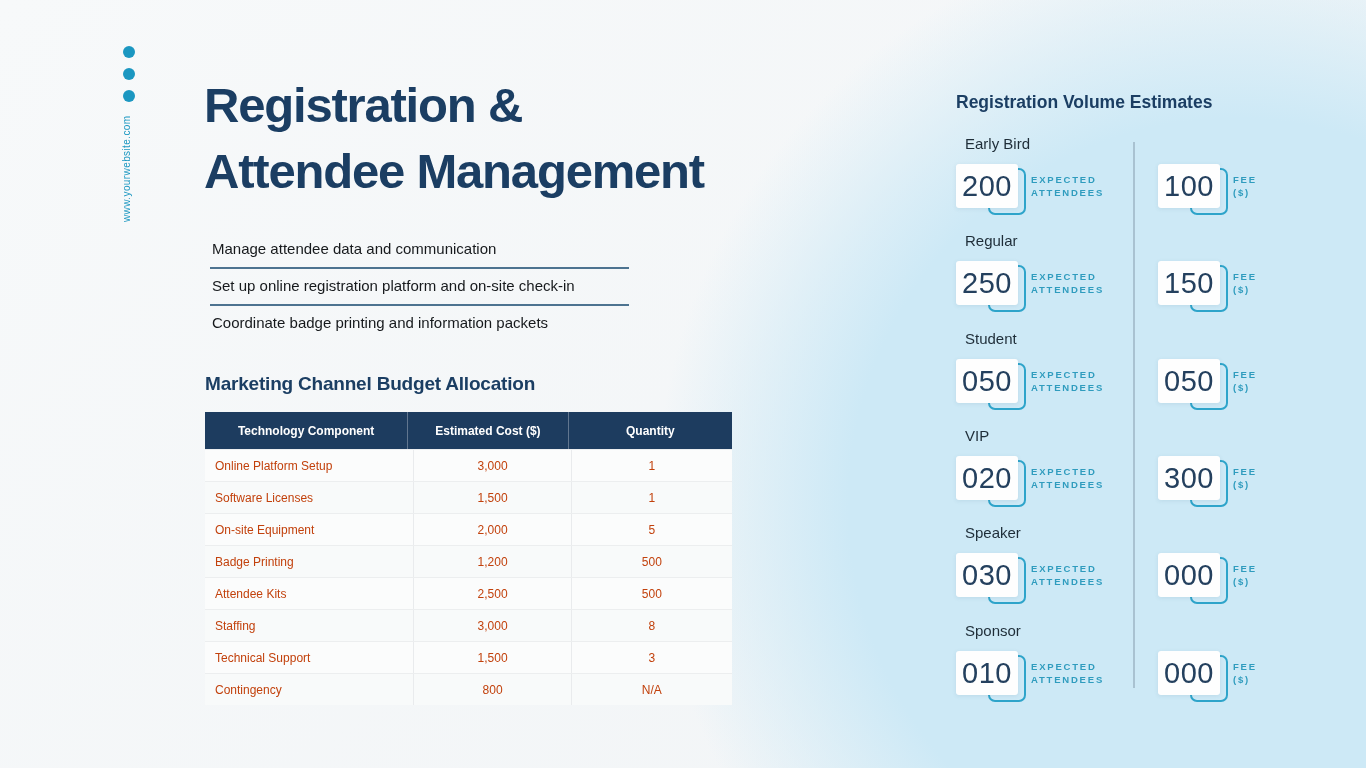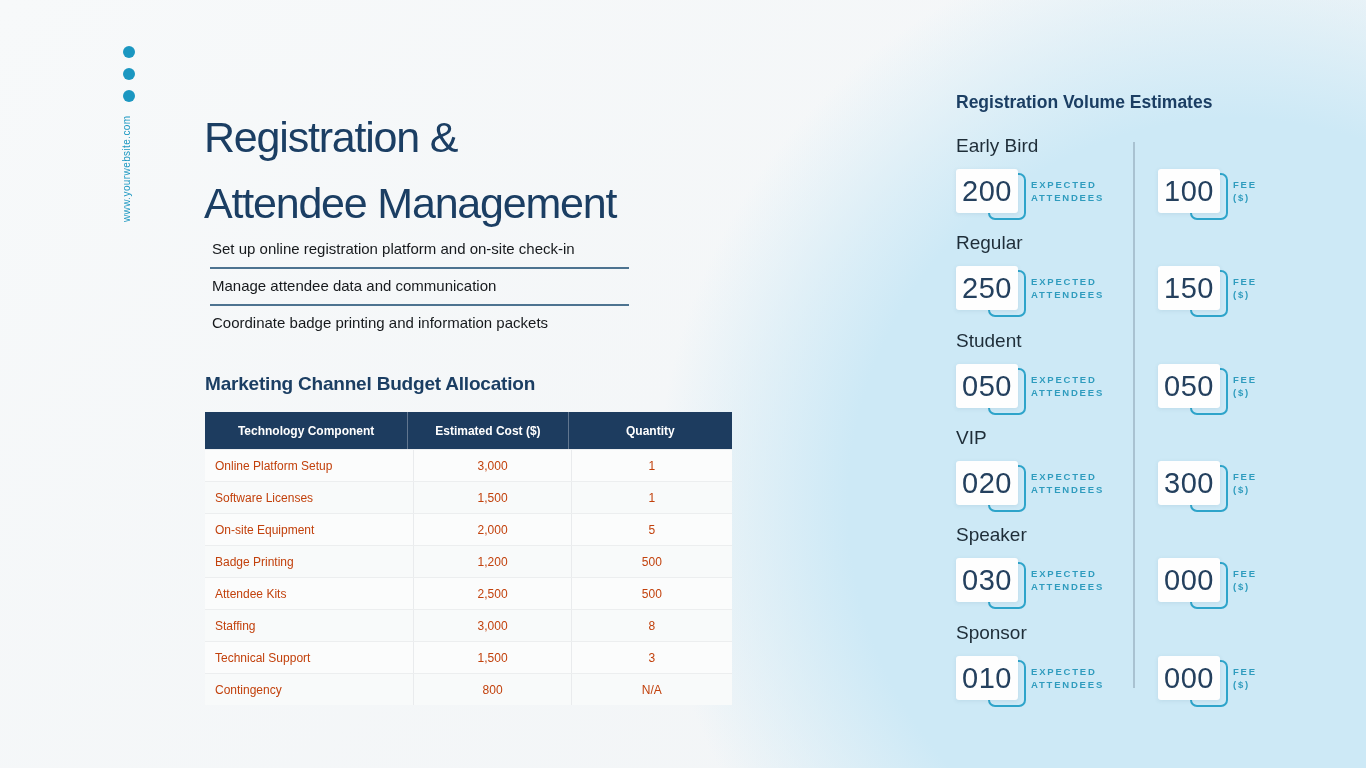--- a/index.html
+++ b/index.html
@@ -14,23 +14,22 @@
   .dot { position:absolute; left:123px; width:12px; height:12px; border-radius:50%; background:#1b97c1; }
   .dot1{ top:46px } .dot2{ top:68px } .dot3{ top:90px }
   .website {
     position:absolute; left:121px; top:106px; height:116px;
     writing-mode:vertical-rl; transform:rotate(180deg);
     font-size:10px; letter-spacing:0.4px; color:#1b97c1; white-space:nowrap;
   }
   
   .title {
     position:absolute; left:204px; top:72px; width:680px;
-    font-size:43px; line-height:66px; font-weight:400; letter-spacing:-1.2px;
+    font-size:49px; line-height:66px; font-weight:700; letter-spacing:-1.2px;
     color:#1b3e63;
-    margin-top:32px;
   }
   
   .tasks { position:absolute; left:210px; top:232px; width:419px; }
   .task { padding:8px 0 10px 2px; font-size:15px; color:#16191c; }
   .task.underlined { border-bottom:2px solid #4d7390; }
   
   .table-title {
     position:absolute; left:205px; top:373px;
     font-size:19px; font-weight:700; color:#1b3e63; letter-spacing:-0.2px;
   }
@@ -44,21 +43,21 @@
   .b-row .c1 { padding-left:10px; }
   .b-row .c2, .b-row .c3 { justify-content:center; border-left:1px solid #e9ebed; }
   .c1 { width:203px; } .c2 { width:160px; } .c3 { width:164px; }
   
   .volume-title {
     position:absolute; left:956px; top:92px;
     font-size:17.5px; font-weight:700; color:#1b3e63;
   }
   .v-divider { position:absolute; left:1133px; top:142px; width:2px; height:546px; background:#a9c2d1; }
   .tier { position:absolute; left:956px; width:340px; }
-  .tier-name { font-size:19px; color:#1e2d38; margin-bottom:12px; }
+  .tier-name { font-size:15px; color:#1e2d38; margin-bottom:12px;margin-left:9px; }
   .tier-row { position:relative; height:51px; }
   .counter-group { display:flex; align-items:center; }
   .fee-group { position:absolute; left:202px; top:0; }
   .counter { position:relative; display:inline-block; }
   .counter-frame {
     position:absolute; z-index:1; top:4px; left:32px; right:-8px; bottom:-7px;
     border:2px solid #2ea4ca; border-radius:7px;
   }
   .counter-digits {
     position:relative; z-index:2; display:flex; align-items:center; justify-content:center;
@@ -82,22 +81,22 @@
   <span class="dot dot2"></span>
   <span class="dot dot3"></span>
   <div class="website">www.yourwebsite.com</div>
 
   <div class="title">
     <div>Registration &amp;</div>
     <div>Attendee Management</div>
   </div>
 
   <div class="tasks">
+    <div class="task underlined">Manage attendee data and communication</div>
     <div class="task underlined">Set up online registration platform and on-site check-in</div>
-    <div class="task underlined">Manage attendee data and communication</div>
     <div class="task">Coordinate badge printing and information packets</div>
   </div>
 
   <div class="table-title">Marketing Channel Budget Allocation</div>
 
   <div class="btable">
     <div class="b-header">
       <div class="cell c1">Technology Component</div>
       <div class="cell c2">Estimated Cost ($)</div>
       <div class="cell c3">Quantity</div>

